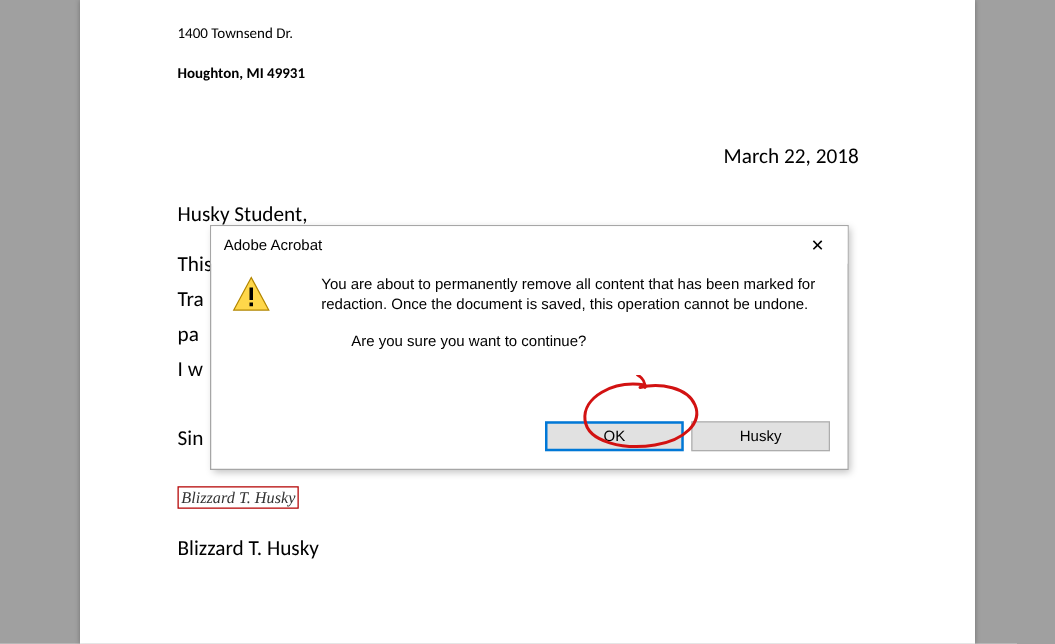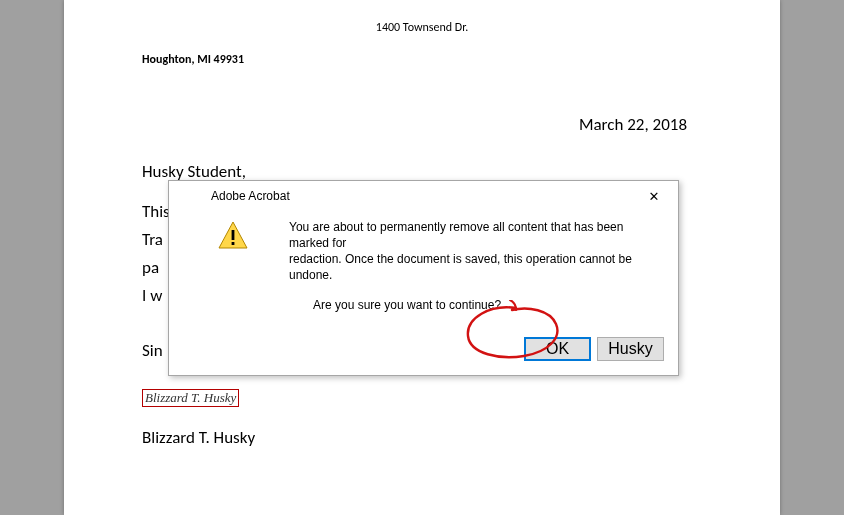--- a/index.html
+++ b/index.html
@@ -22,21 +22,21 @@
     }
     .doc-content {
       position: absolute;
       left: 78px;
       top: 0;
       width: 560px;
       font-family: Calibri, Arial, sans-serif;
       color: #000;
     }
     .addr-line { font-size: 12px; margin-top: 2px; }
-    .addr1 { margin-top: 20px; text-align: center; }
+    .addr1 { margin-top: 20px; }
     .addr2 { margin-top: 18px; font-weight: bold; }
     .date {
       font-size: 17px;
       text-align: right;
       margin-top: 48px;
       padding-right: 15px;
     }
     .salutation {
       font-size: 17px;
       margin-top: 26px;
@@ -73,21 +73,20 @@
     .modal {
       position: absolute;
       left: 168px;
       top: 180px;
       width: 511px;
       height: 196px;
       background: #ffffff;
       border: 1px solid #a6a6a6;
       box-shadow: 2px 2px 6px rgba(0,0,0,0.25);
       font-family: "Segoe UI", Arial, sans-serif;
-      padding-left: 32px;
     }
     .titlebar {
       height: 30px;
       display: flex;
       align-items: center;
       justify-content: space-between;
       padding: 0 4px 0 10px;
       background: #ffffff;
       border-bottom: 0;
     }
@@ -125,23 +124,23 @@
       margin-left: 24px;
     }
     .button-row {
       position: absolute;
       right: 14px;
       bottom: 14px;
       display: flex;
       gap: 6px;
     }
     .dlg-btn {
-      width: 67px;
+      width: 111px;
       height: 24px;
-      font-size: 16px;
+      font-size: 12px;
       background: #e1e1e1;
       border: 1px solid #adadad;
       display: flex;
       align-items: center;
       justify-content: center;
       cursor: pointer;
     }
     .dlg-btn.primary {
       border: 2px solid #0078d7;
       background: #e1e1e1;

